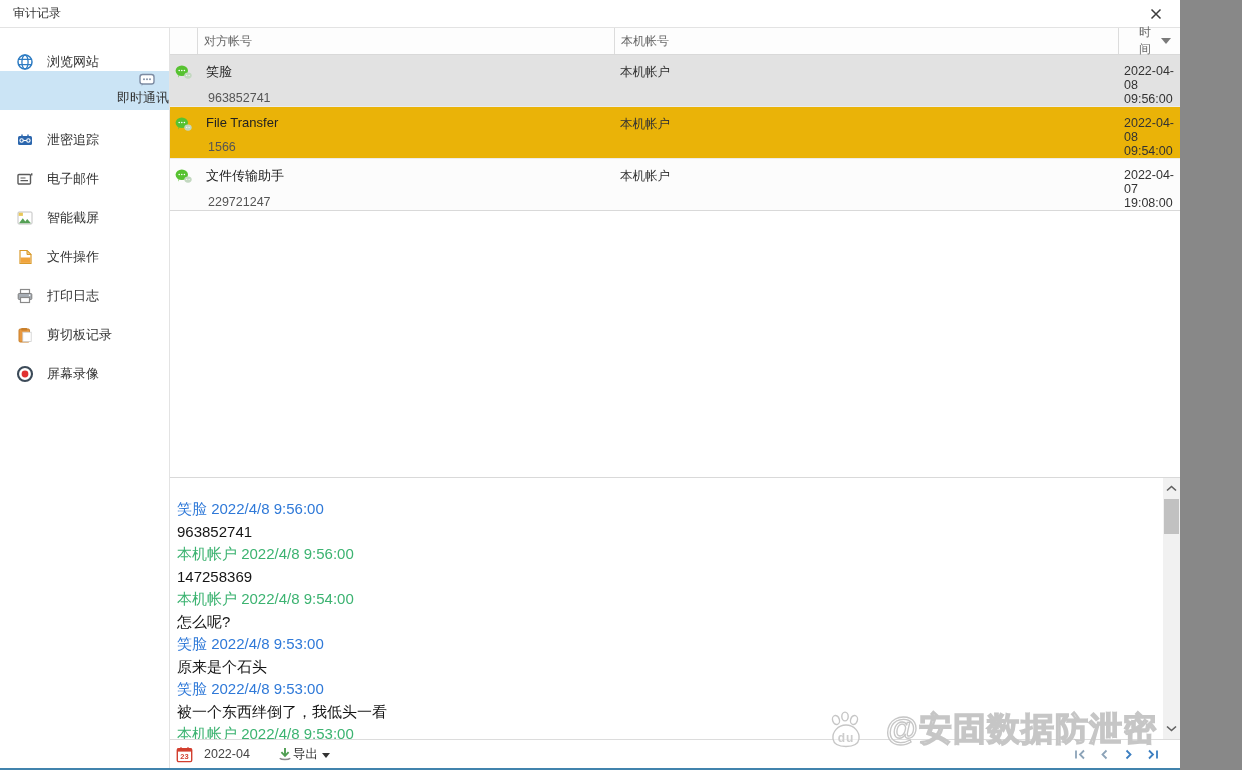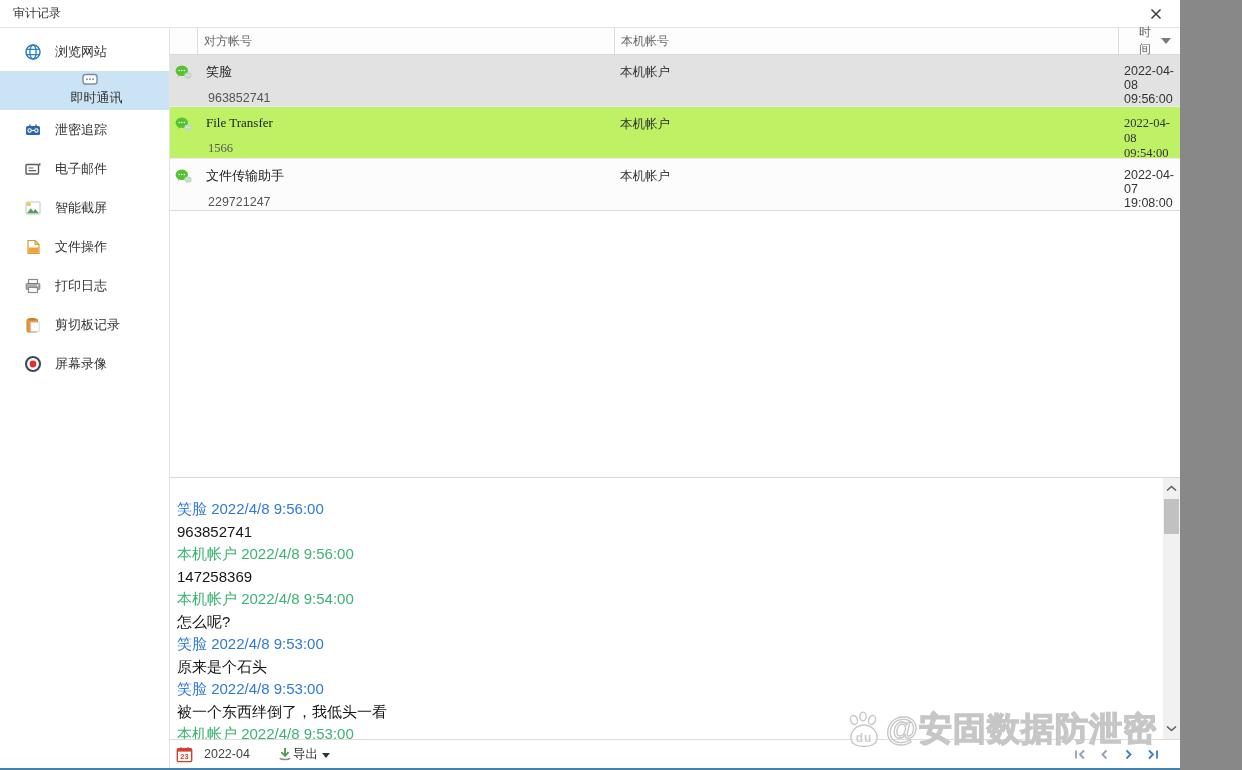--- a/index.html
+++ b/index.html
@@ -9,35 +9,35 @@
     font-family: "Liberation Sans", sans-serif; overflow: hidden;
     border-bottom: 2px solid #4183ad;
   }
   
   .titlebar { height: 28px; display: flex; align-items: center; padding: 0 13px; border-bottom: 1px solid #e3e3e3; }
   .titlebar .title { font-size: 12px; color: #333; }
   .close-btn { margin-left: auto; width: 22px; height: 22px; display: flex; align-items: center; justify-content: center; cursor: pointer; }
   
   .content { display: flex; height: 740px; }
   .sidebar { width: 170px; border-right: 1px solid #e3e3e3; padding-top: 4px; flex: none; }
-  .side-item { height: 39px; display: flex; align-items: center; padding-left: 24px; font-size: 13px; color: #333; cursor: pointer; }
+  .side-item { height: 39px; display: flex; align-items: flex-end; padding-left: 16px; font-size: 13px; color: #333; cursor: pointer; }
   .side-item .icon { width: 18px; height: 18px; margin-right: 13px; flex: none; display: flex; }
   .side-item.selected { background: #cbe4f5; flex-direction: column; }
   .main { flex: 1; display: flex; flex-direction: column; position: relative; min-width: 0; }
   
   .grid-header { height: 27px; display: flex; align-items: stretch; font-size: 12px; color: #666; border-bottom: 1px solid #d9d9d9; background: #fdfdfd; }
   .gh { display: flex; align-items: center; padding-left: 6px; }
   .gh-icon { width: 27px; padding: 0; }
   .gh-name { width: 417px; border-left: 1px solid #dcdcdc; }
   .gh-local { width: 504px; border-left: 1px solid #dcdcdc; }
   .gh-time { flex: 1; border-left: 1px solid #dcdcdc; padding-left: 20px; }
   .sort-caret { margin-left: auto; margin-right: 9px; width: 0; height: 0; border-left: 5px solid transparent; border-right: 5px solid transparent; border-top: 6px solid #7a7a7a; }
   .grid-row { height: 52px; display: flex; border-bottom: 1px solid #ececec; font-size: 12.5px; color: #333; cursor: default; }
   .grid-row.sel { background: #e2e2e2; }
-  .grid-row.alt { background: #bef264; font-family: Liberation Serif, serif; }
+  .grid-row.alt { background: #eab308; }
   .cell-icon { width: 27px; display: flex; justify-content: center; padding-top: 10px; }
   .cell-name { width: 417px; padding: 8px 0 0 9px; }
   .r-name { font-size: 13px; color: #222; }
   .r-account { margin-top: 10px; font-size: 12.5px; color: #555; padding-left: 2px; }
   .cell-local { width: 504px; padding: 9px 0 0 6px; }
   .cell-time { flex: 1; padding: 9px 0 0 6px; }
   .spacer { height: 267px; border-bottom: 1px solid #d9d9d9; background: #fff; }
   
   .chat { flex: 1; position: relative; overflow: hidden; padding: 20px 30px 0 7px; font-size: 15px; line-height: 22.5px; color: #151515; }
   .msg-h.remote { color: #2f79d8; }
@@ -51,21 +51,21 @@
   .f-date { font-size: 12.5px; color: #444; margin-left: 11px; }
   .f-export { display: flex; align-items: center; margin-left: 27px; cursor: pointer; }
   .f-export-label { font-size: 12.5px; color: #333; }
   .dd-caret { width: 0; height: 0; border-left: 4px solid transparent; border-right: 4px solid transparent; border-top: 5px solid #333; margin-left: 4px; margin-top: 2px; }
   .pager { margin-left: auto; display: flex; align-items: center; gap: 9px; }
   .pg { display: flex; cursor: pointer; }
   .pg-muted { color: #8ca3b8; }
   .pg-active { color: #3b7ec0; }
   
   .watermark { position: absolute; right: 23px; bottom: 16px; z-index: 40; pointer-events: none;
-    display: flex; align-items: center; gap: 2px;
+    display: flex; align-items: center; gap: 20px;
     font-size: 33px; font-weight: bold; letter-spacing: 1px;
     color: rgba(255,255,255,0.55); -webkit-text-stroke: 1.3px #c6c6c6;
   }
 </style>
 </head>
 <body>
 
 <div class="window">
 
   <div class="titlebar">

